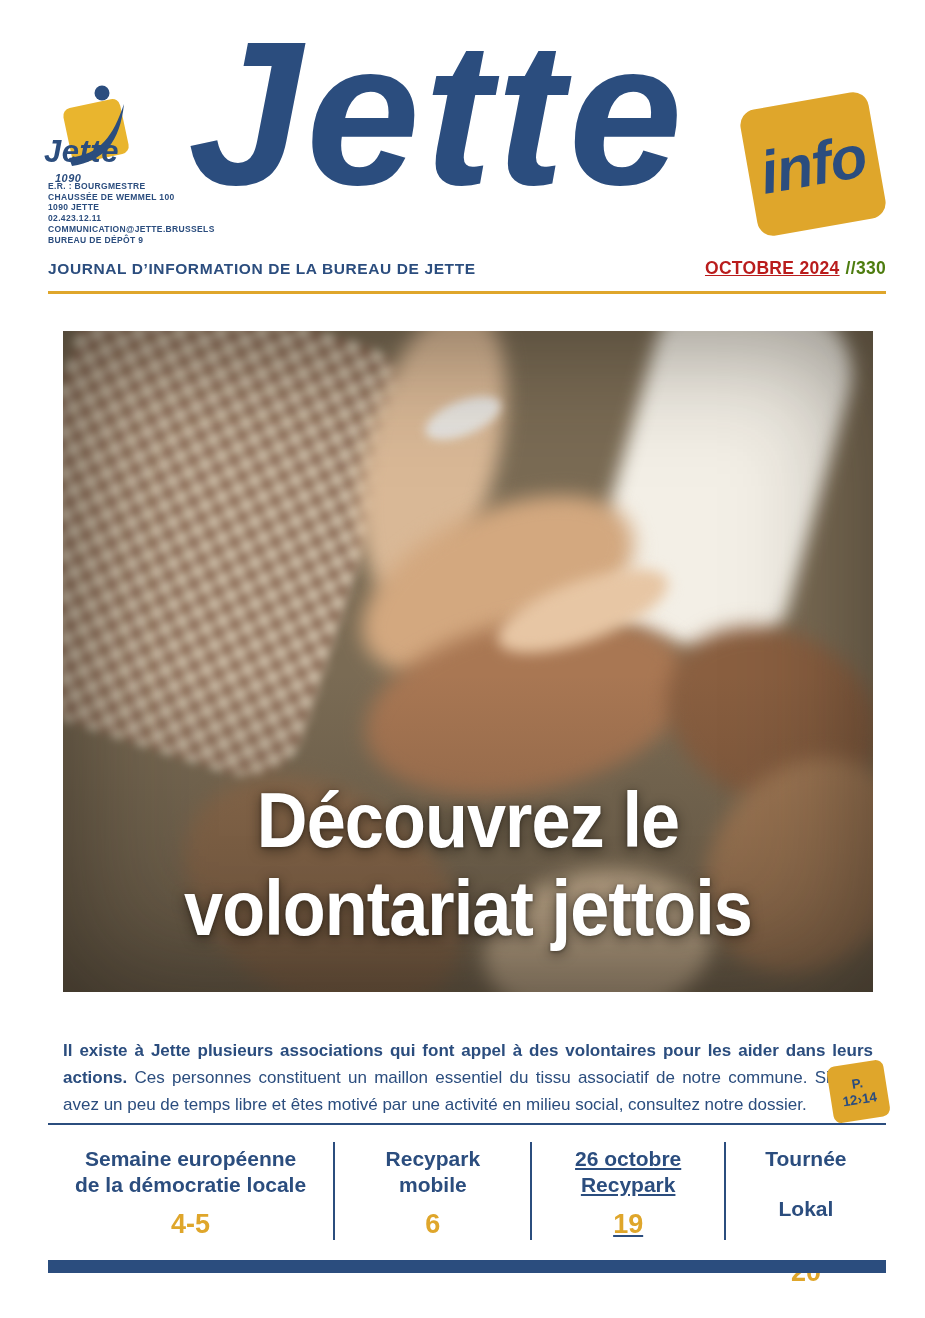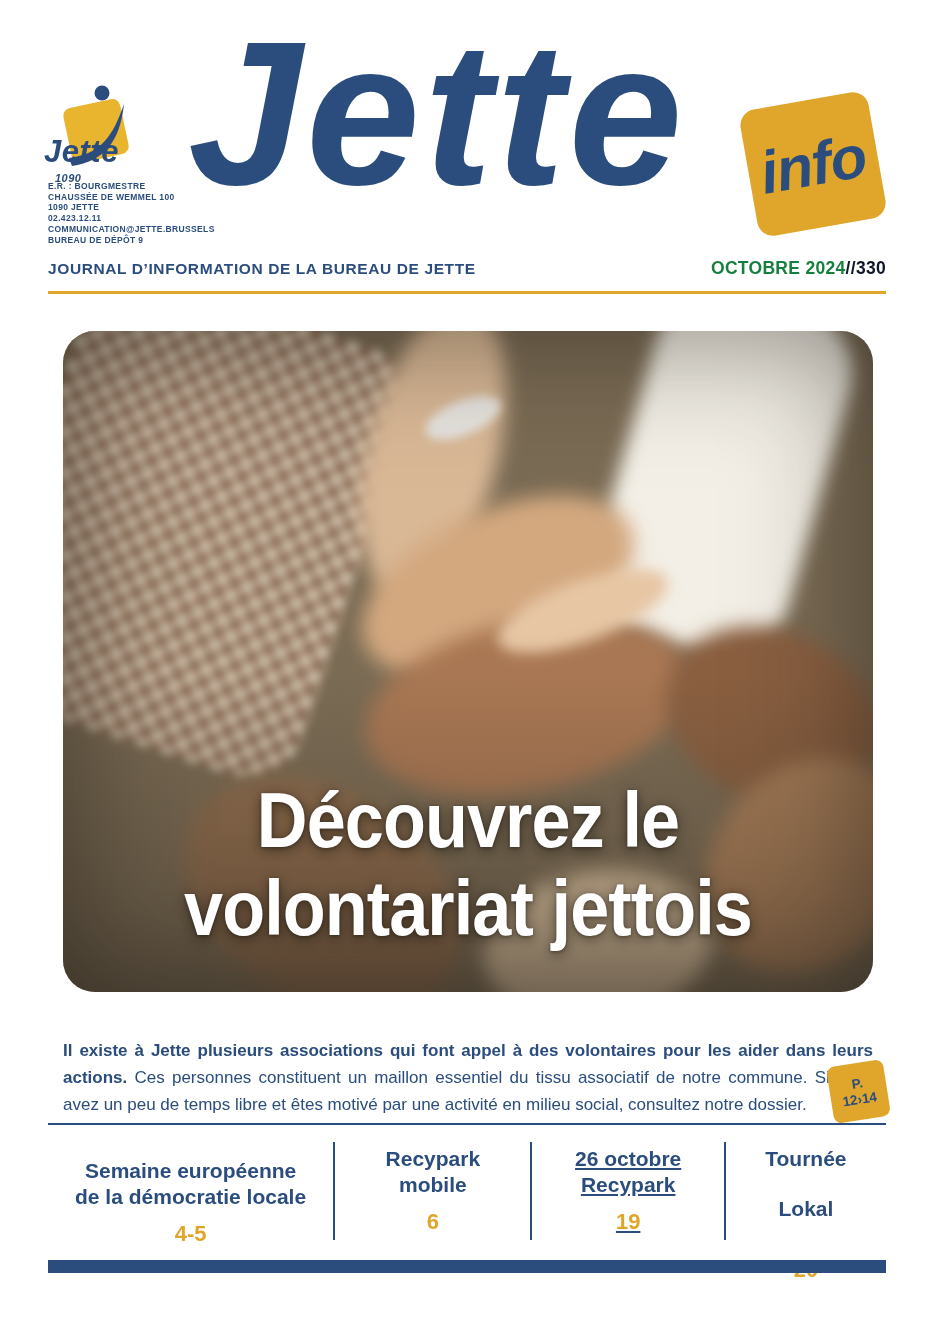--- a/index.html
+++ b/index.html
@@ -19,25 +19,25 @@
   }
   .info-badge{
     position:absolute;left:748px;top:100px;width:130px;height:128px;background:#dfa62b;
     border-radius:16px;transform:rotate(-10deg);display:flex;align-items:center;justify-content:center;
   }
   .info-badge span{font-size:60px;font-style:italic;font-weight:700;color:#2b4d7e;letter-spacing:-1px;}
   
   .header-row{position:absolute;left:48px;top:258px;width:838px;display:flex;justify-content:space-between;align-items:baseline;}
   .journal-label{font-size:15.5px;font-weight:700;letter-spacing:.6px;color:#2b4d7e;}
   .issue{font-size:17.5px;font-weight:700;letter-spacing:.3px;}
-  .issue .date{color:#15803d;}
-  .issue .num{color:#0f172a;margin-left:0;}
+  .issue .date{color:#b91c1c;text-decoration:underline;}
+  .issue .num{color:#4d7c0f;margin-left:6px;}
   .gold-rule{position:absolute;left:48px;top:291px;width:838px;height:3px;background:#dfa62b;}
   
-  .cover{position:absolute;left:63px;top:331px;width:810px;height:661px;overflow:hidden;background:#7a6b54;border-radius:32px;}
+  .cover{position:absolute;left:63px;top:331px;width:810px;height:661px;overflow:hidden;background:#7a6b54;}
   .cover .base{position:absolute;inset:0;
     background:
       radial-gradient(55% 65% at -2% 48%, rgba(236,216,170,.95), rgba(236,216,170,0) 68%),
       radial-gradient(62% 58% at 56% 6%, rgba(26,23,20,.96), rgba(26,23,20,0) 72%),
       radial-gradient(40% 48% at 101% 28%, rgba(38,34,28,.92), rgba(38,34,28,0) 70%),
       radial-gradient(48% 50% at 88% 96%, rgba(156,134,104,.85), rgba(156,134,104,0) 72%),
       linear-gradient(180deg,#8d7c63 0%,#77684ف 0%,#77684f 42%,#8b7a60 72%,#a08d70 100%);
   }
   .ph{position:absolute;border-radius:50%;filter:blur(10px);}
   .shirt{position:absolute;left:-40px;top:-30px;width:340px;height:450px;border-radius:60px;
@@ -54,23 +54,23 @@
   .intro{position:absolute;left:63px;top:1020px;width:810px;font-size:17px;line-height:1.6;text-align:justify;color:#2b4d7e;}
   .intro b{font-weight:700;}
   .page-badge{position:absolute;left:830px;top:1063px;width:57px;height:57px;background:#dfa62b;border-radius:8px;
     transform:rotate(-9deg);display:flex;flex-direction:column;align-items:center;justify-content:center;}
   .page-badge span{font-size:13.5px;line-height:16px;font-weight:700;color:#2b4d7e;}
   
   .toc-rule{position:absolute;left:48px;top:1123px;width:838px;height:2px;background:#2b4d7e;}
   .toc{position:absolute;left:48px;top:1140px;width:838px;height:102px;display:flex;align-items:stretch;}
   .toc-item{display:flex;flex-direction:column;align-items:center;justify-content:flex-start;padding-top:6px;}
   .toc-item .t{font-size:21px;line-height:26px;font-weight:700;color:#2b4d7e;text-align:center;}
-  .toc-item .p{font-size:22px;font-weight:700;color:#dfa62b;margin-top:11px;}
+  .toc-item .p{font-size:27px;font-weight:700;color:#dfa62b;margin-top:11px;}
   .toc-div{width:2px;background:#2b4d7e;margin:2px 0;}
-  .w1{width:292px;margin-top:12px;} .w2{width:200px;} .w3{width:196px;text-decoration:underline;} .w4{width:164px;gap:24px;}
+  .w1{width:292px;} .w2{width:200px;} .w3{width:196px;text-decoration:underline;} .w4{width:164px;gap:24px;}
   
   .footer-bar{position:absolute;left:48px;top:1260px;width:838px;height:13px;background:#2b4d7e;}
 </style>
 </head>
 <body>
 
 <div class="page">
 
   <svg class="logo-svg" viewBox="0 0 82 86">
     <rect x="9" y="19" width="58" height="56" rx="8" fill="#e9b52e" transform="rotate(-12 38 47)"></rect>

